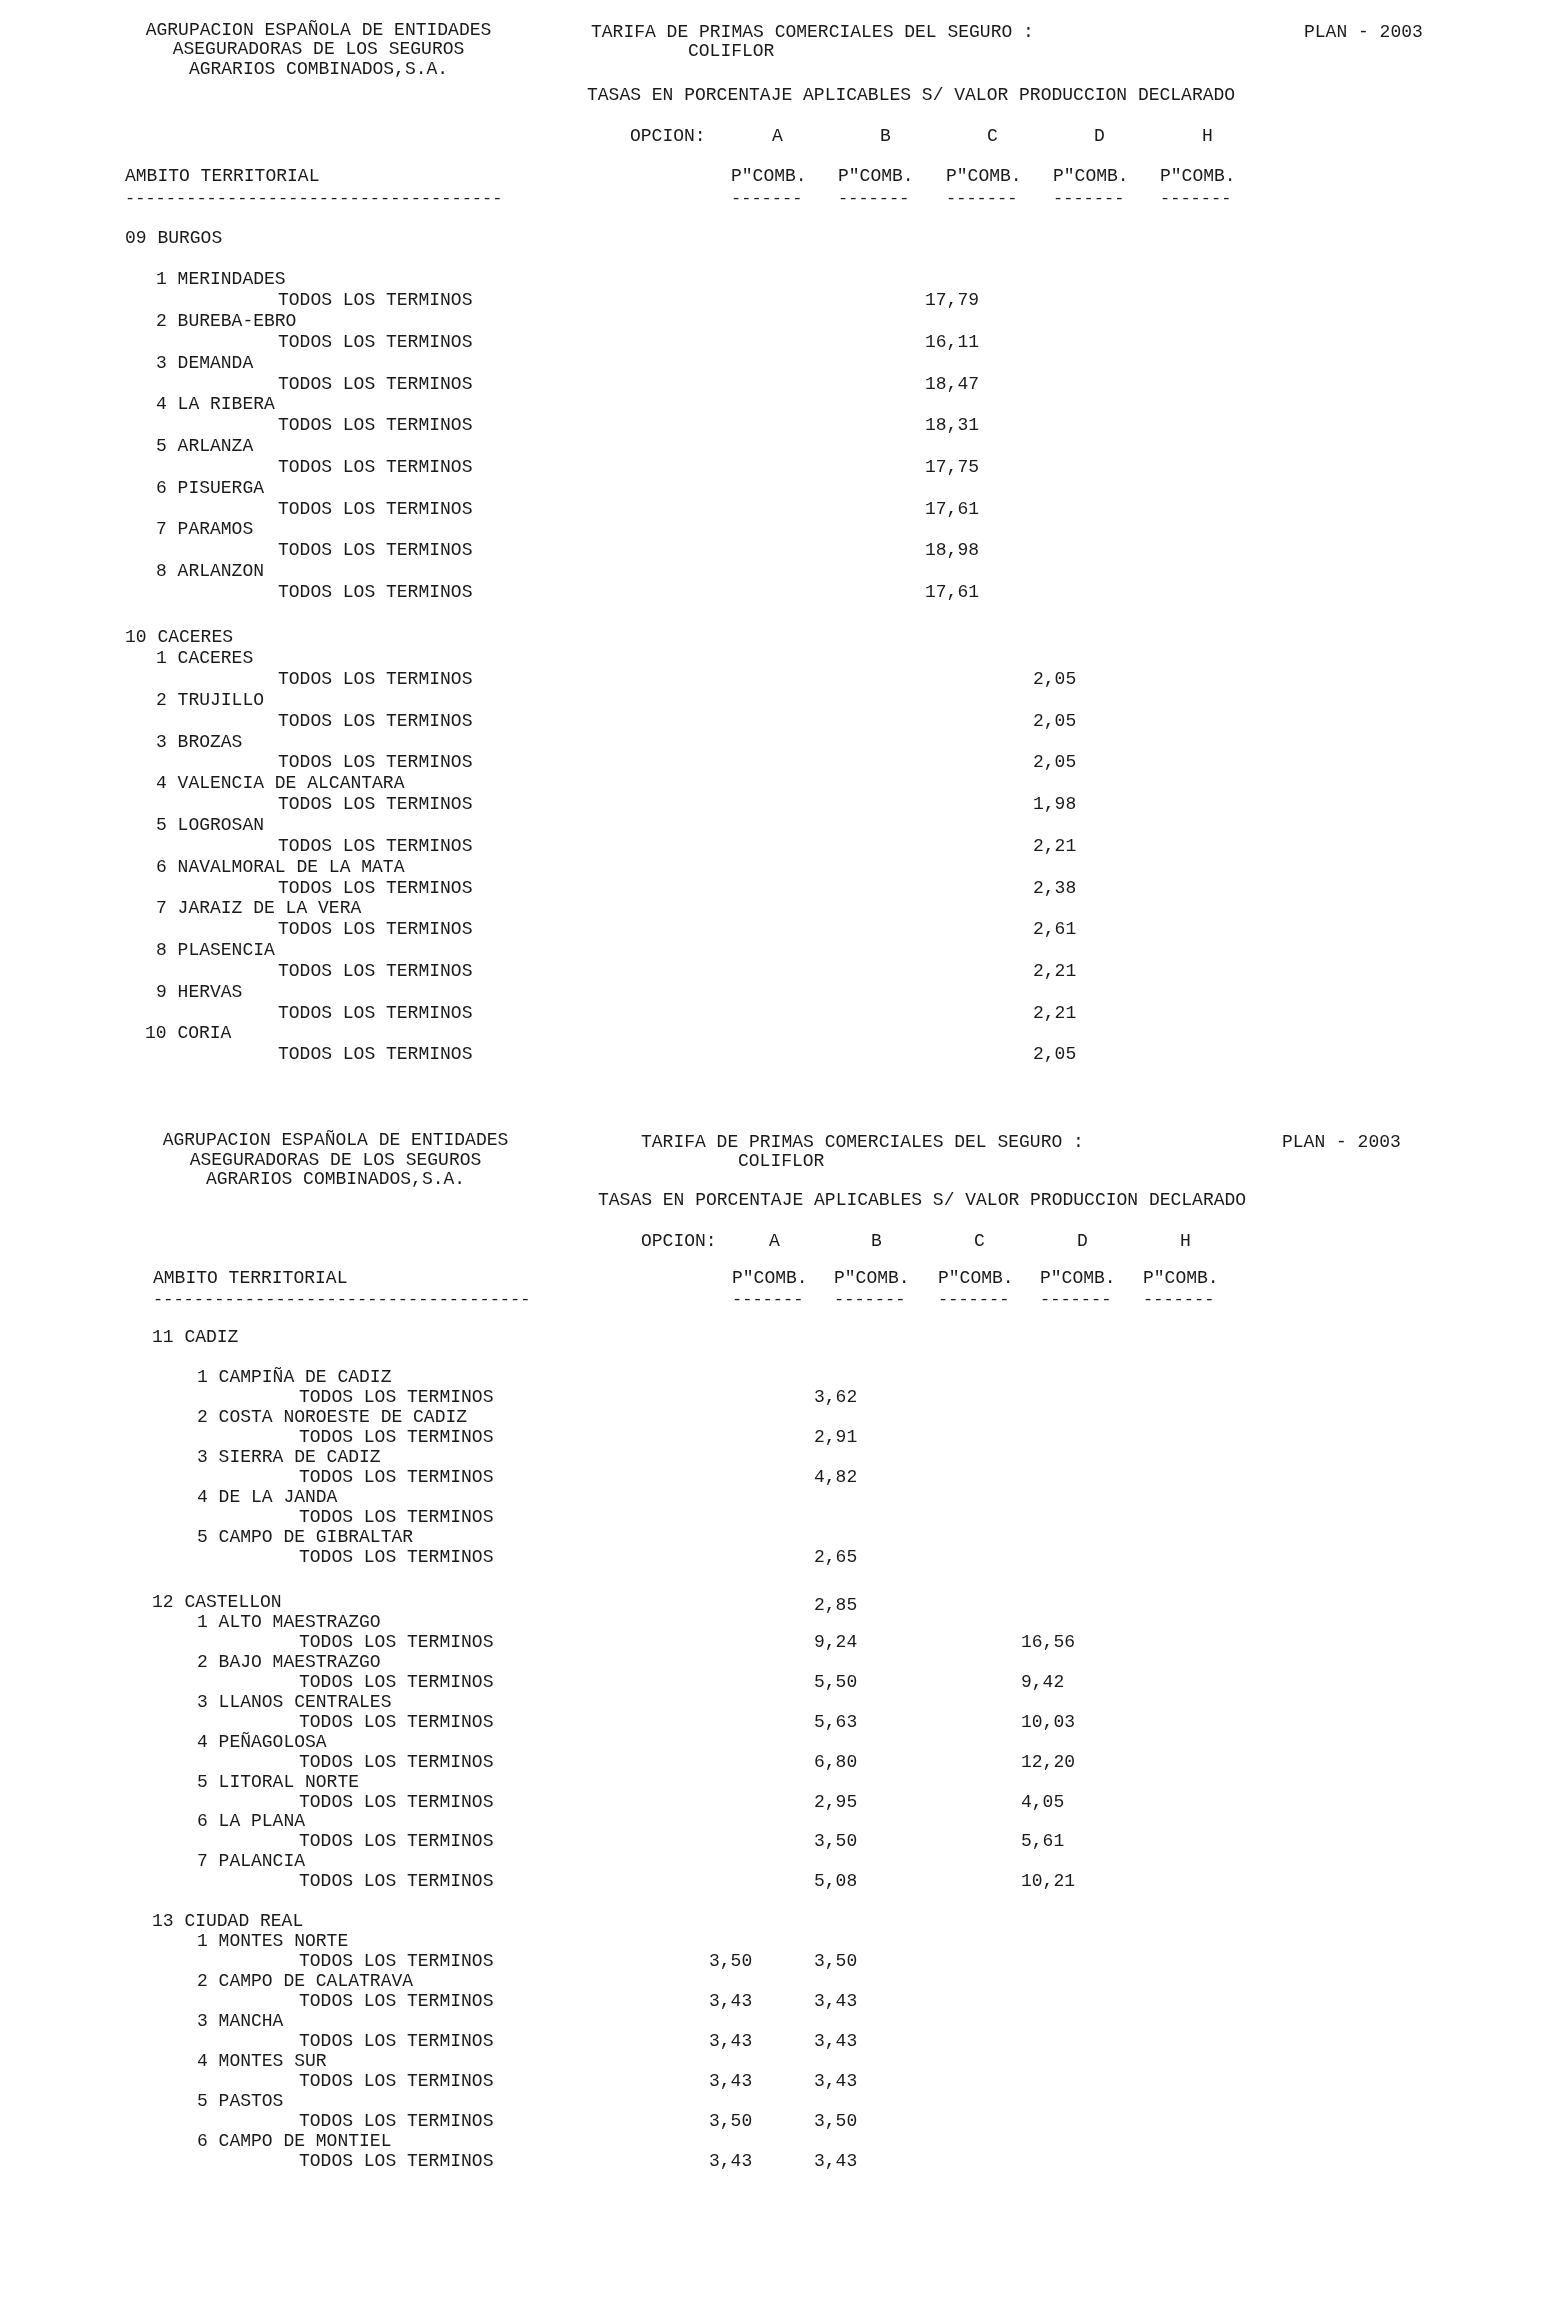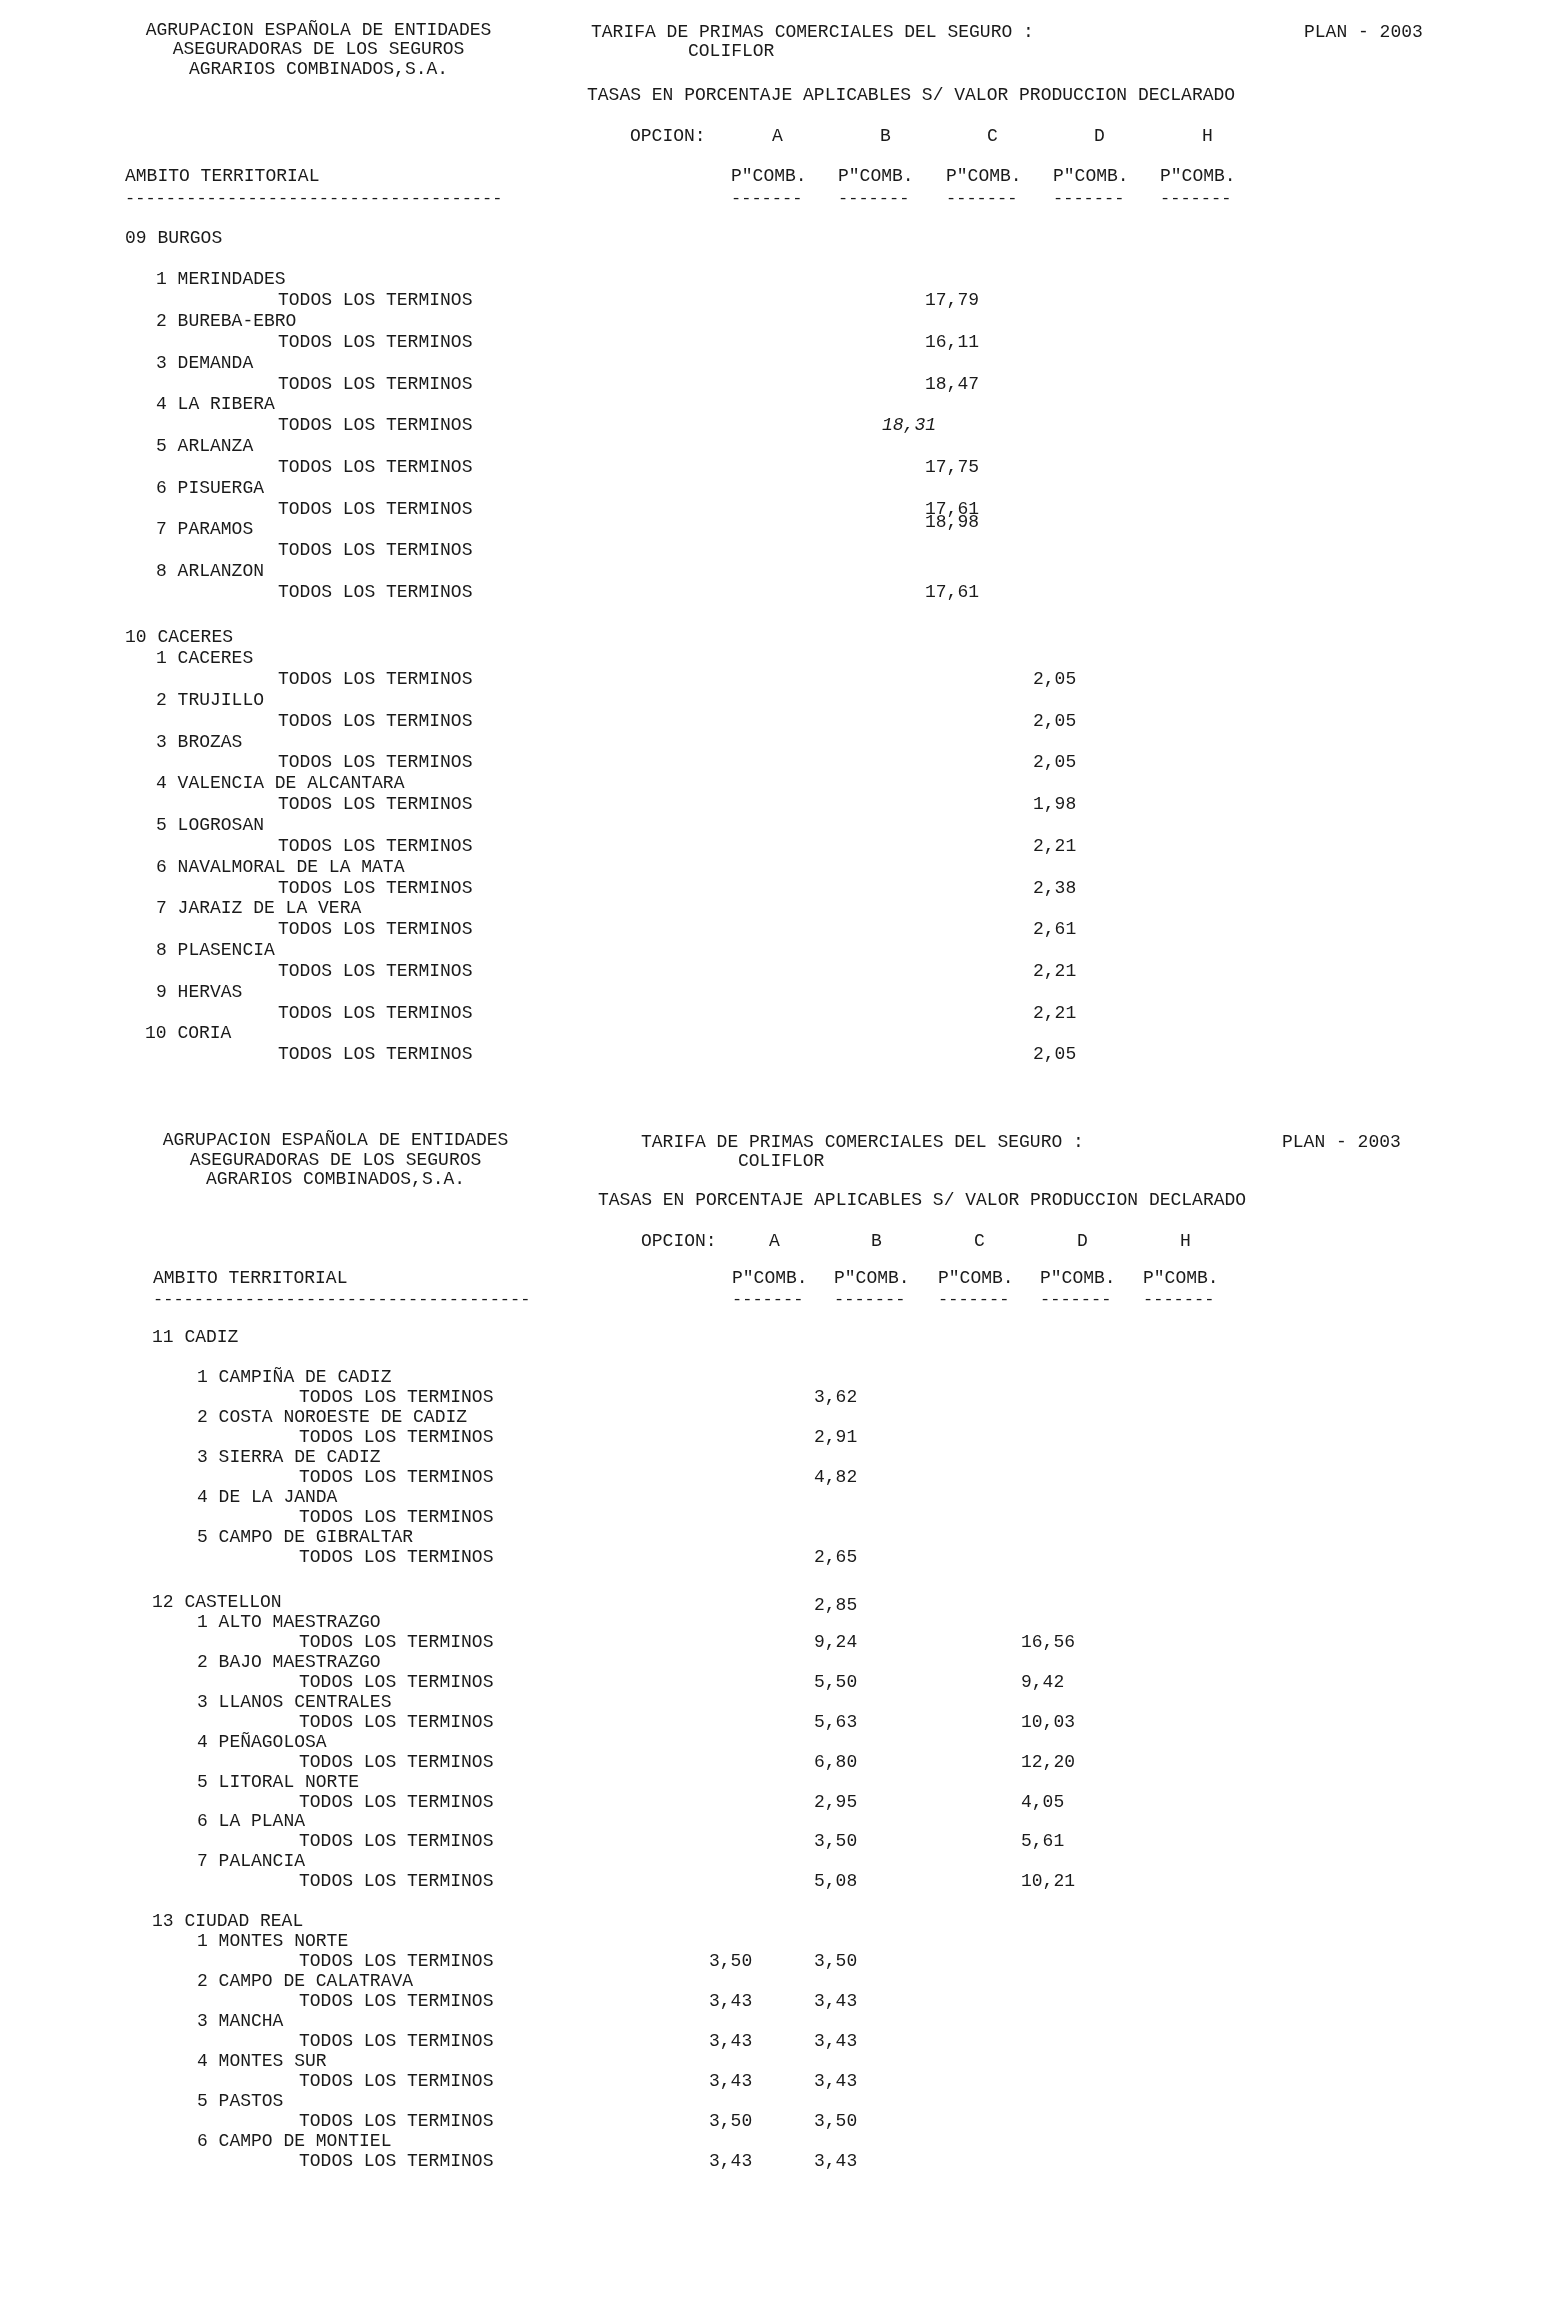--- a/index.html
+++ b/index.html
@@ -47,30 +47,30 @@
       <div class="row" style="left: 278px; top: 290px;">TODOS LOS TERMINOS</div>
       <div class="val" style="left: 925px; top: 290px;">17,79</div>
       <div class="row" style="left: 156px; top: 311px;">2 BUREBA-EBRO</div>
       <div class="row" style="left: 278px; top: 332px;">TODOS LOS TERMINOS</div>
       <div class="val" style="left: 925px; top: 332px;">16,11</div>
       <div class="row" style="left: 156px; top: 353px;">3 DEMANDA</div>
       <div class="row" style="left: 278px; top: 374px;">TODOS LOS TERMINOS</div>
       <div class="val" style="left: 925px; top: 374px;">18,47</div>
       <div class="row" style="left: 156px; top: 394px;">4 LA RIBERA</div>
       <div class="row" style="left: 278px; top: 415px;">TODOS LOS TERMINOS</div>
-      <div class="val" style="left: 882px; top: 415px; font-style: italic;">18,31</div>
+      <div class="val" style="left: 925px; top: 415px;">18,31</div>
       <div class="row" style="left: 156px; top: 436px;">5 ARLANZA</div>
       <div class="row" style="left: 278px; top: 457px;">TODOS LOS TERMINOS</div>
       <div class="val" style="left: 925px; top: 457px;">17,75</div>
       <div class="row" style="left: 156px; top: 478px;">6 PISUERGA</div>
       <div class="row" style="left: 278px; top: 499px;">TODOS LOS TERMINOS</div>
       <div class="val" style="left: 925px; top: 499px;">17,61</div>
       <div class="row" style="left: 156px; top: 519px;">7 PARAMOS</div>
       <div class="row" style="left: 278px; top: 540px;">TODOS LOS TERMINOS</div>
-      <div class="val" style="left: 925px; top: 512px;">18,98</div>
+      <div class="val" style="left: 925px; top: 540px;">18,98</div>
       <div class="row" style="left: 156px; top: 561px;">8 ARLANZON</div>
       <div class="row" style="left: 278px; top: 582px;">TODOS LOS TERMINOS</div>
       <div class="val" style="left: 925px; top: 582px;">17,61</div>
       <div class="row" style="left: 125px; top: 627px;">10 CACERES</div>
       <div class="row" style="left: 156px; top: 648px;">1 CACERES</div>
       <div class="row" style="left: 278px; top: 669px;">TODOS LOS TERMINOS</div>
       <div class="val" style="left: 1033px; top: 669px;">2,05</div>
       <div class="row" style="left: 156px; top: 690px;">2 TRUJILLO</div>
       <div class="row" style="left: 278px; top: 711px;">TODOS LOS TERMINOS</div>
       <div class="val" style="left: 1033px; top: 711px;">2,05</div>

